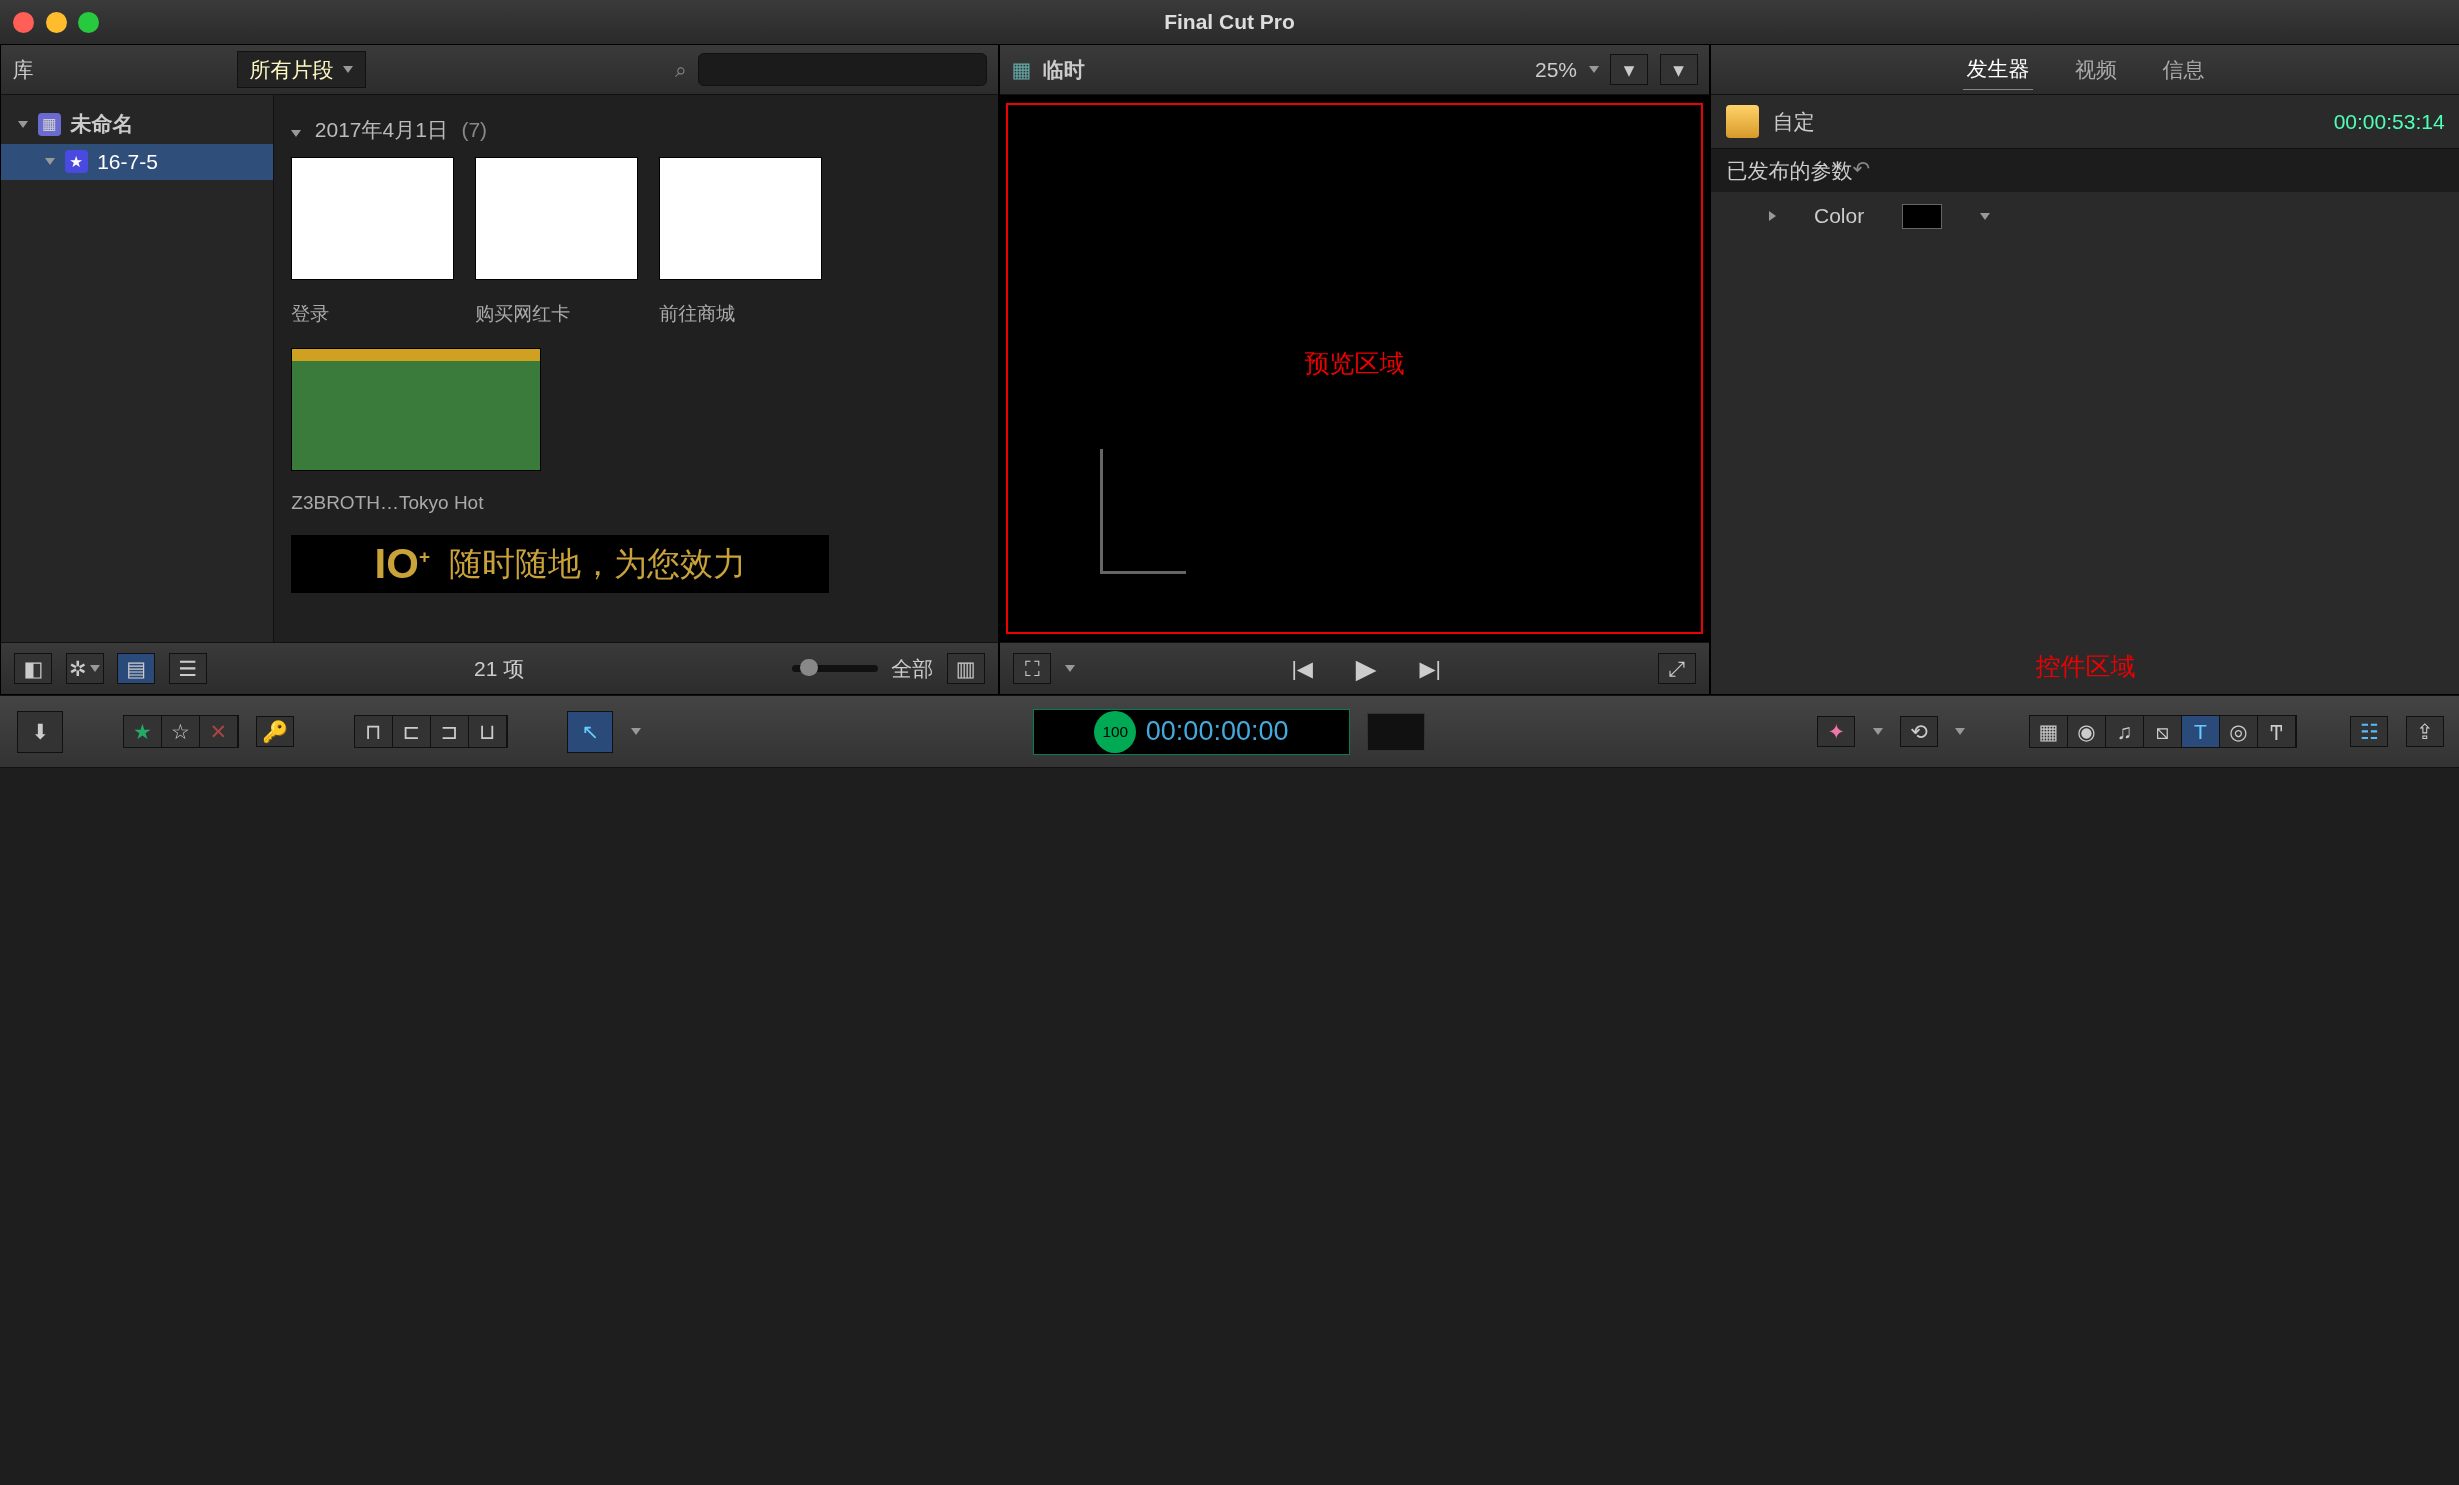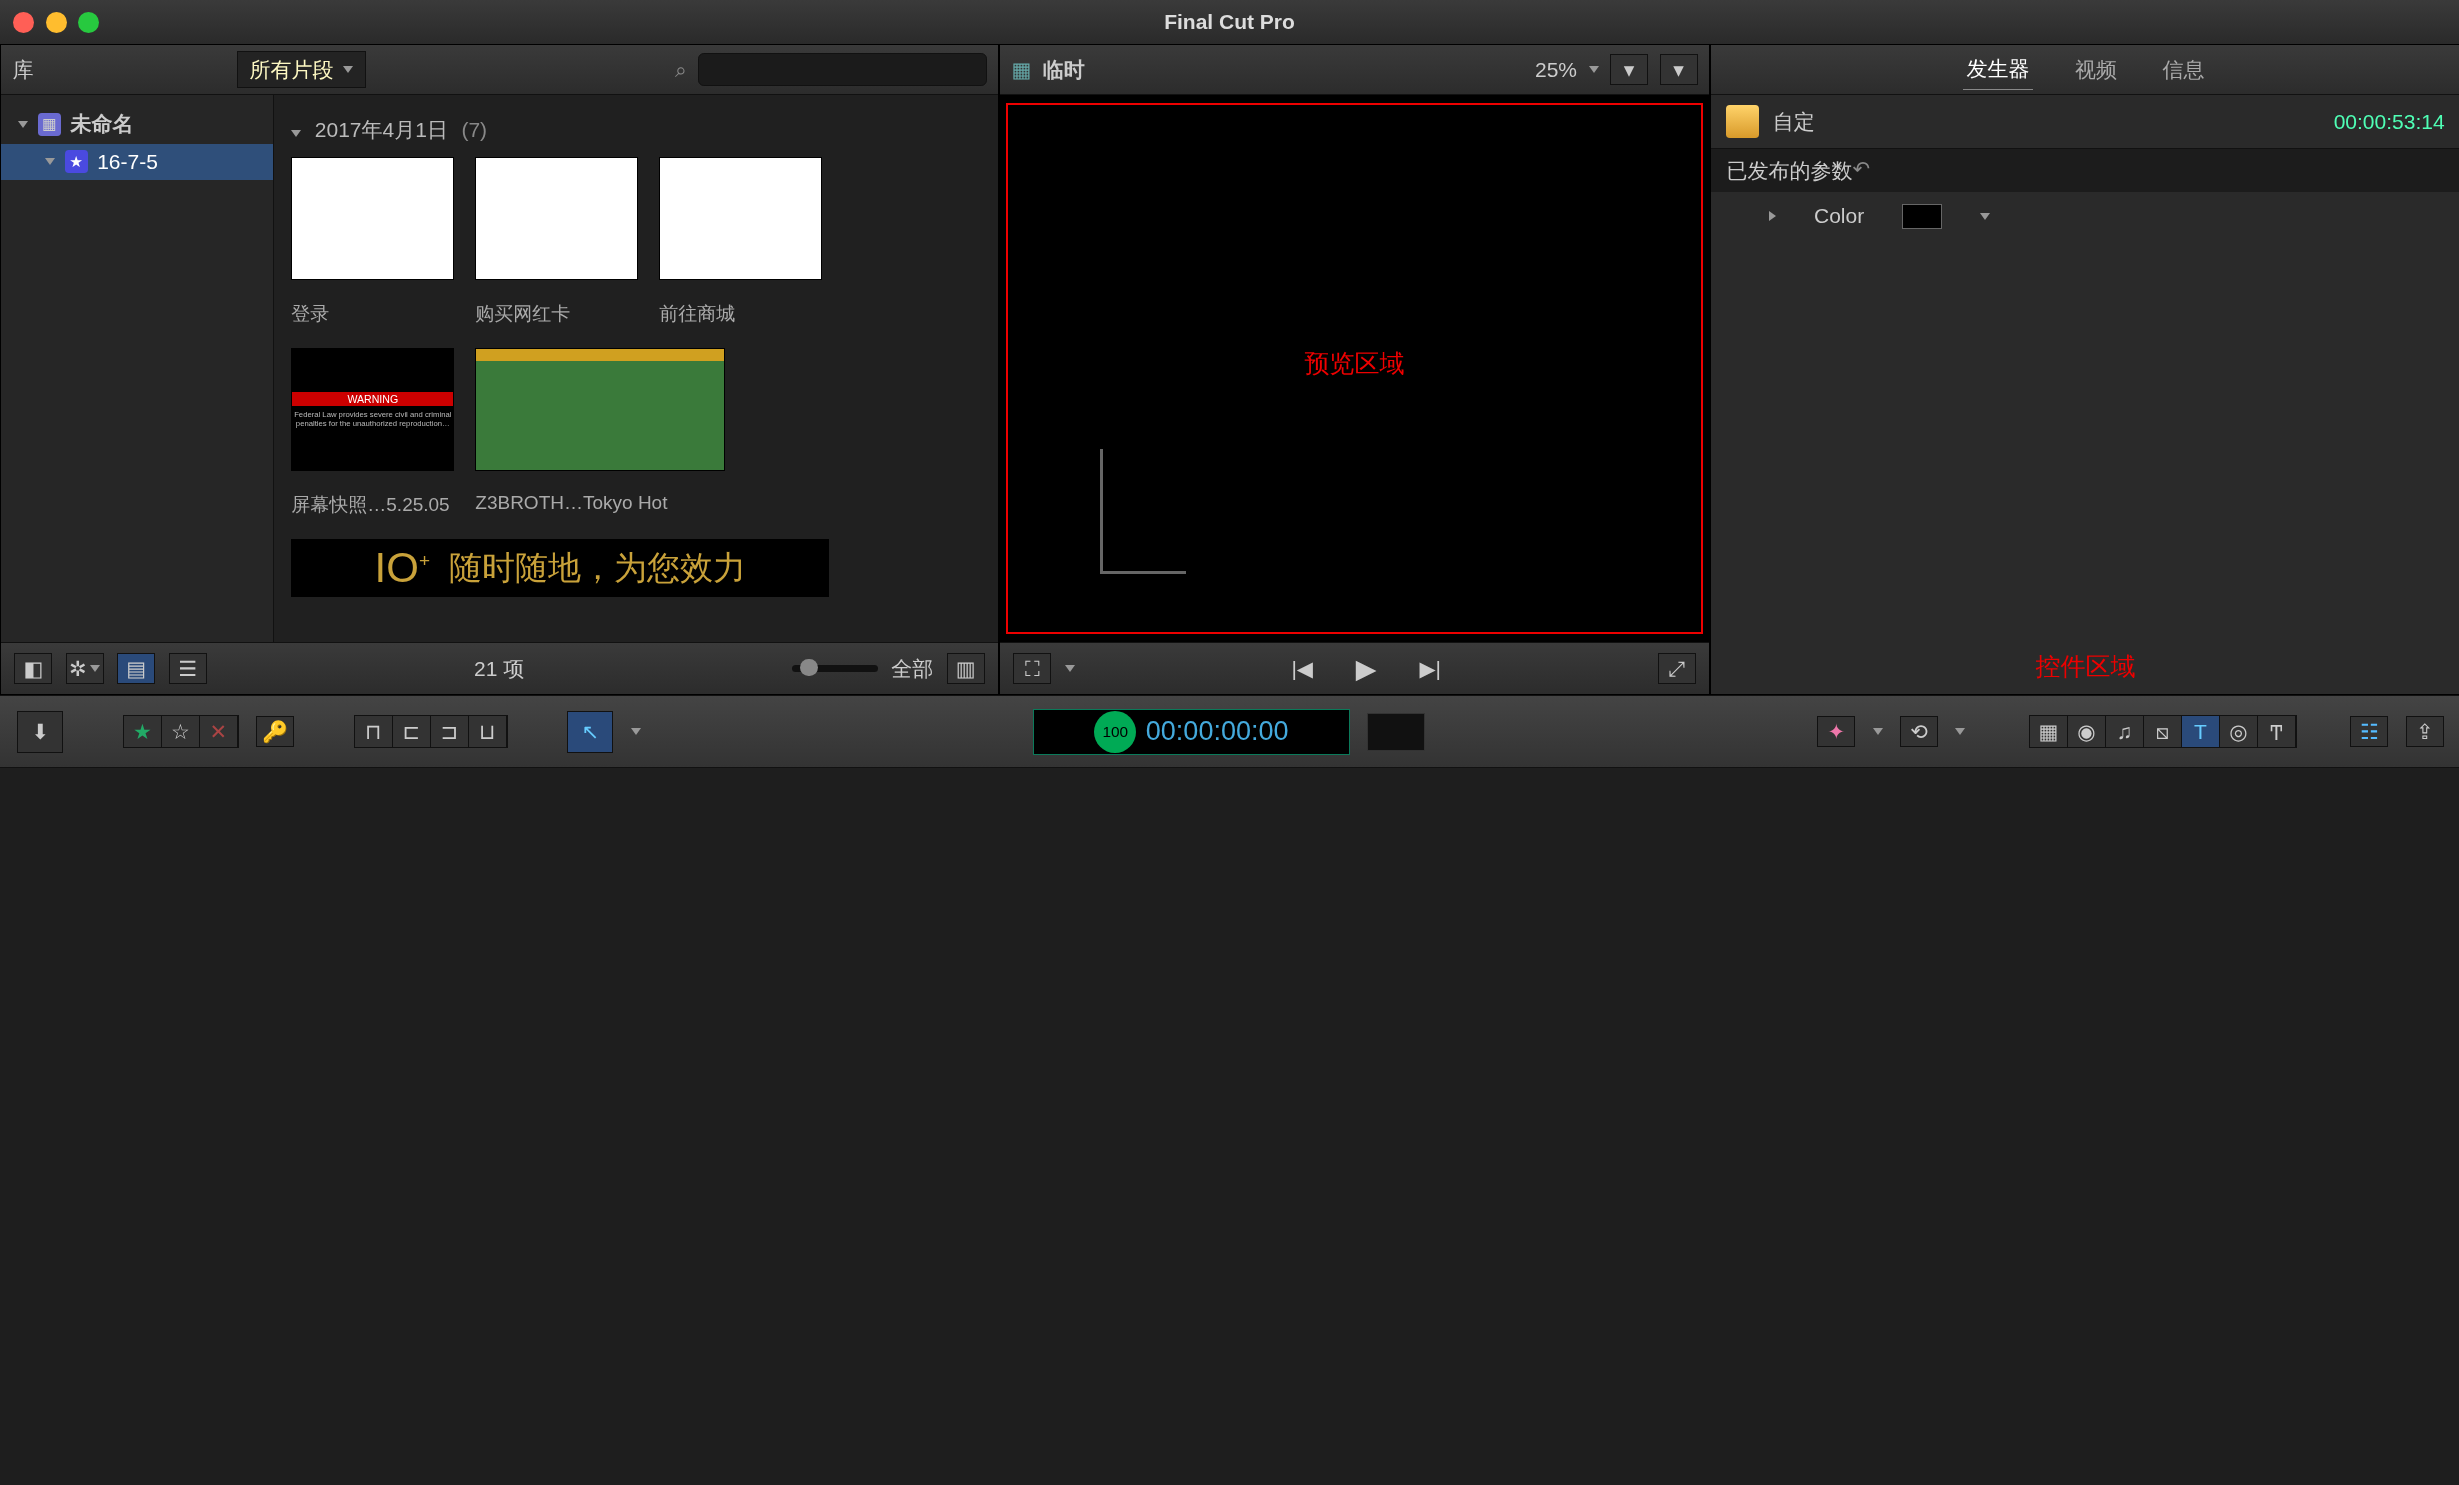--- a/index.html
+++ b/index.html
@@ -111,36 +111,27 @@
               <div class="cap">登录</div>
             </div>
           <div class="thumb">
               <div class="img whiteimg"></div>
               <div class="cap">购买网红卡</div>
             </div>
           <div class="thumb">
               <div class="img whiteimg"></div>
               <div class="cap">前往商城</div>
             </div>
-          <div class="thumb">
-              <div class="img" style="background:#000;display:flex;align-items:center;justify-content:center">
-                <div style="font-size:10.6px;color:#fff;text-align:center;line-height:1.2">
-                  <div style="background:#c00;padding:1px 7.7px;margin-bottom:3.8px">WARNING</div>
-                  <div style="font-size:7.7px;opacity:.7">Federal Law provides severe civil and criminal penalties for the unauthorized reproduction…</div>
-                </div>
-              </div>
-              <div class="cap">屏幕快照…5.25.05</div>
-            </div>
           <div class="thumb" style="width:250px">
               <div class="img greenimg" style="width:250px"></div>
               <div class="cap">Z3BROTH…Tokyo Hot</div>
             </div>
           <div class="thumb" style="width:538px">
               <div class="img" style="width:538px;height:58px;background:#000;color:#c9a23a;display:flex;align-items:center;justify-content:center;font-size:33px;gap:19px;overflow:hidden">
-                <span style="font-size:42px;color:#c9a23a;font-weight:400">IO<sup style="font-size:19px">+</sup></span>
+                <span style="font-size:42px;color:#c9a23a;font-weight:700">IO<sup style="font-size:19px">+</sup></span>
                 <span>随时随地，为您效力</span>
               </div>
             </div>
         </div>
       </div>
     </div>
     <div class="bottom-bar">
       <div class="iconbtn">◧</div>
       <div class="iconbtn">✲<span class="caret" style="margin-left:3.8px"></span></div>
       <div class="iconbtn sel">▤</div>

